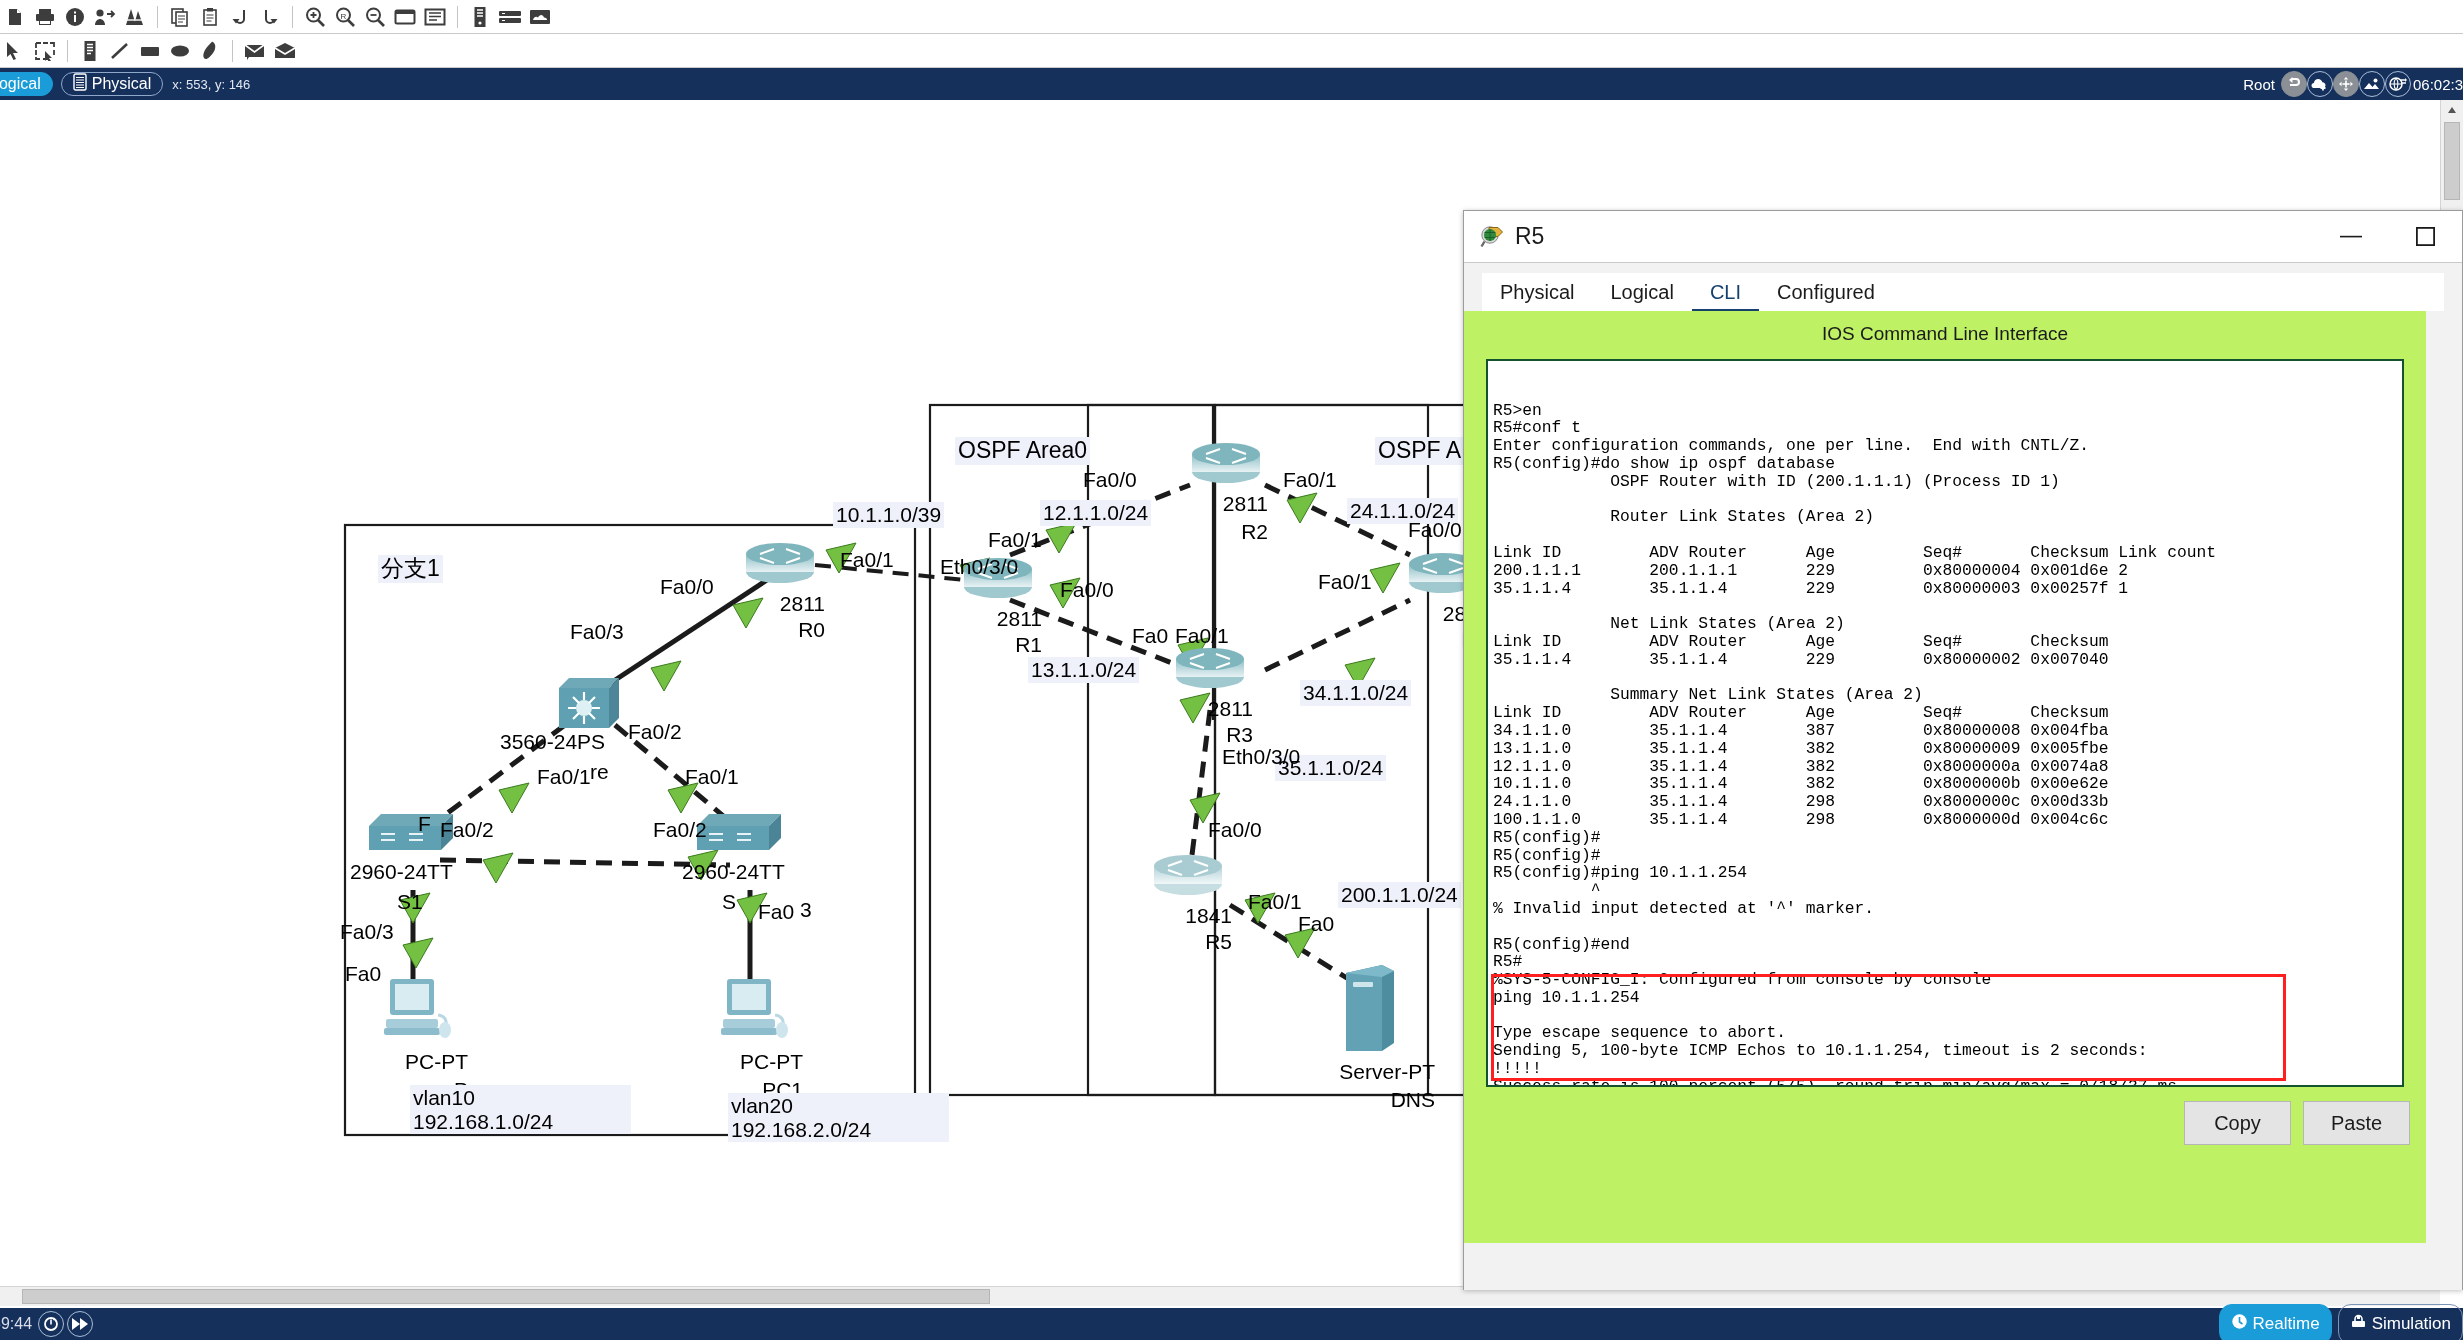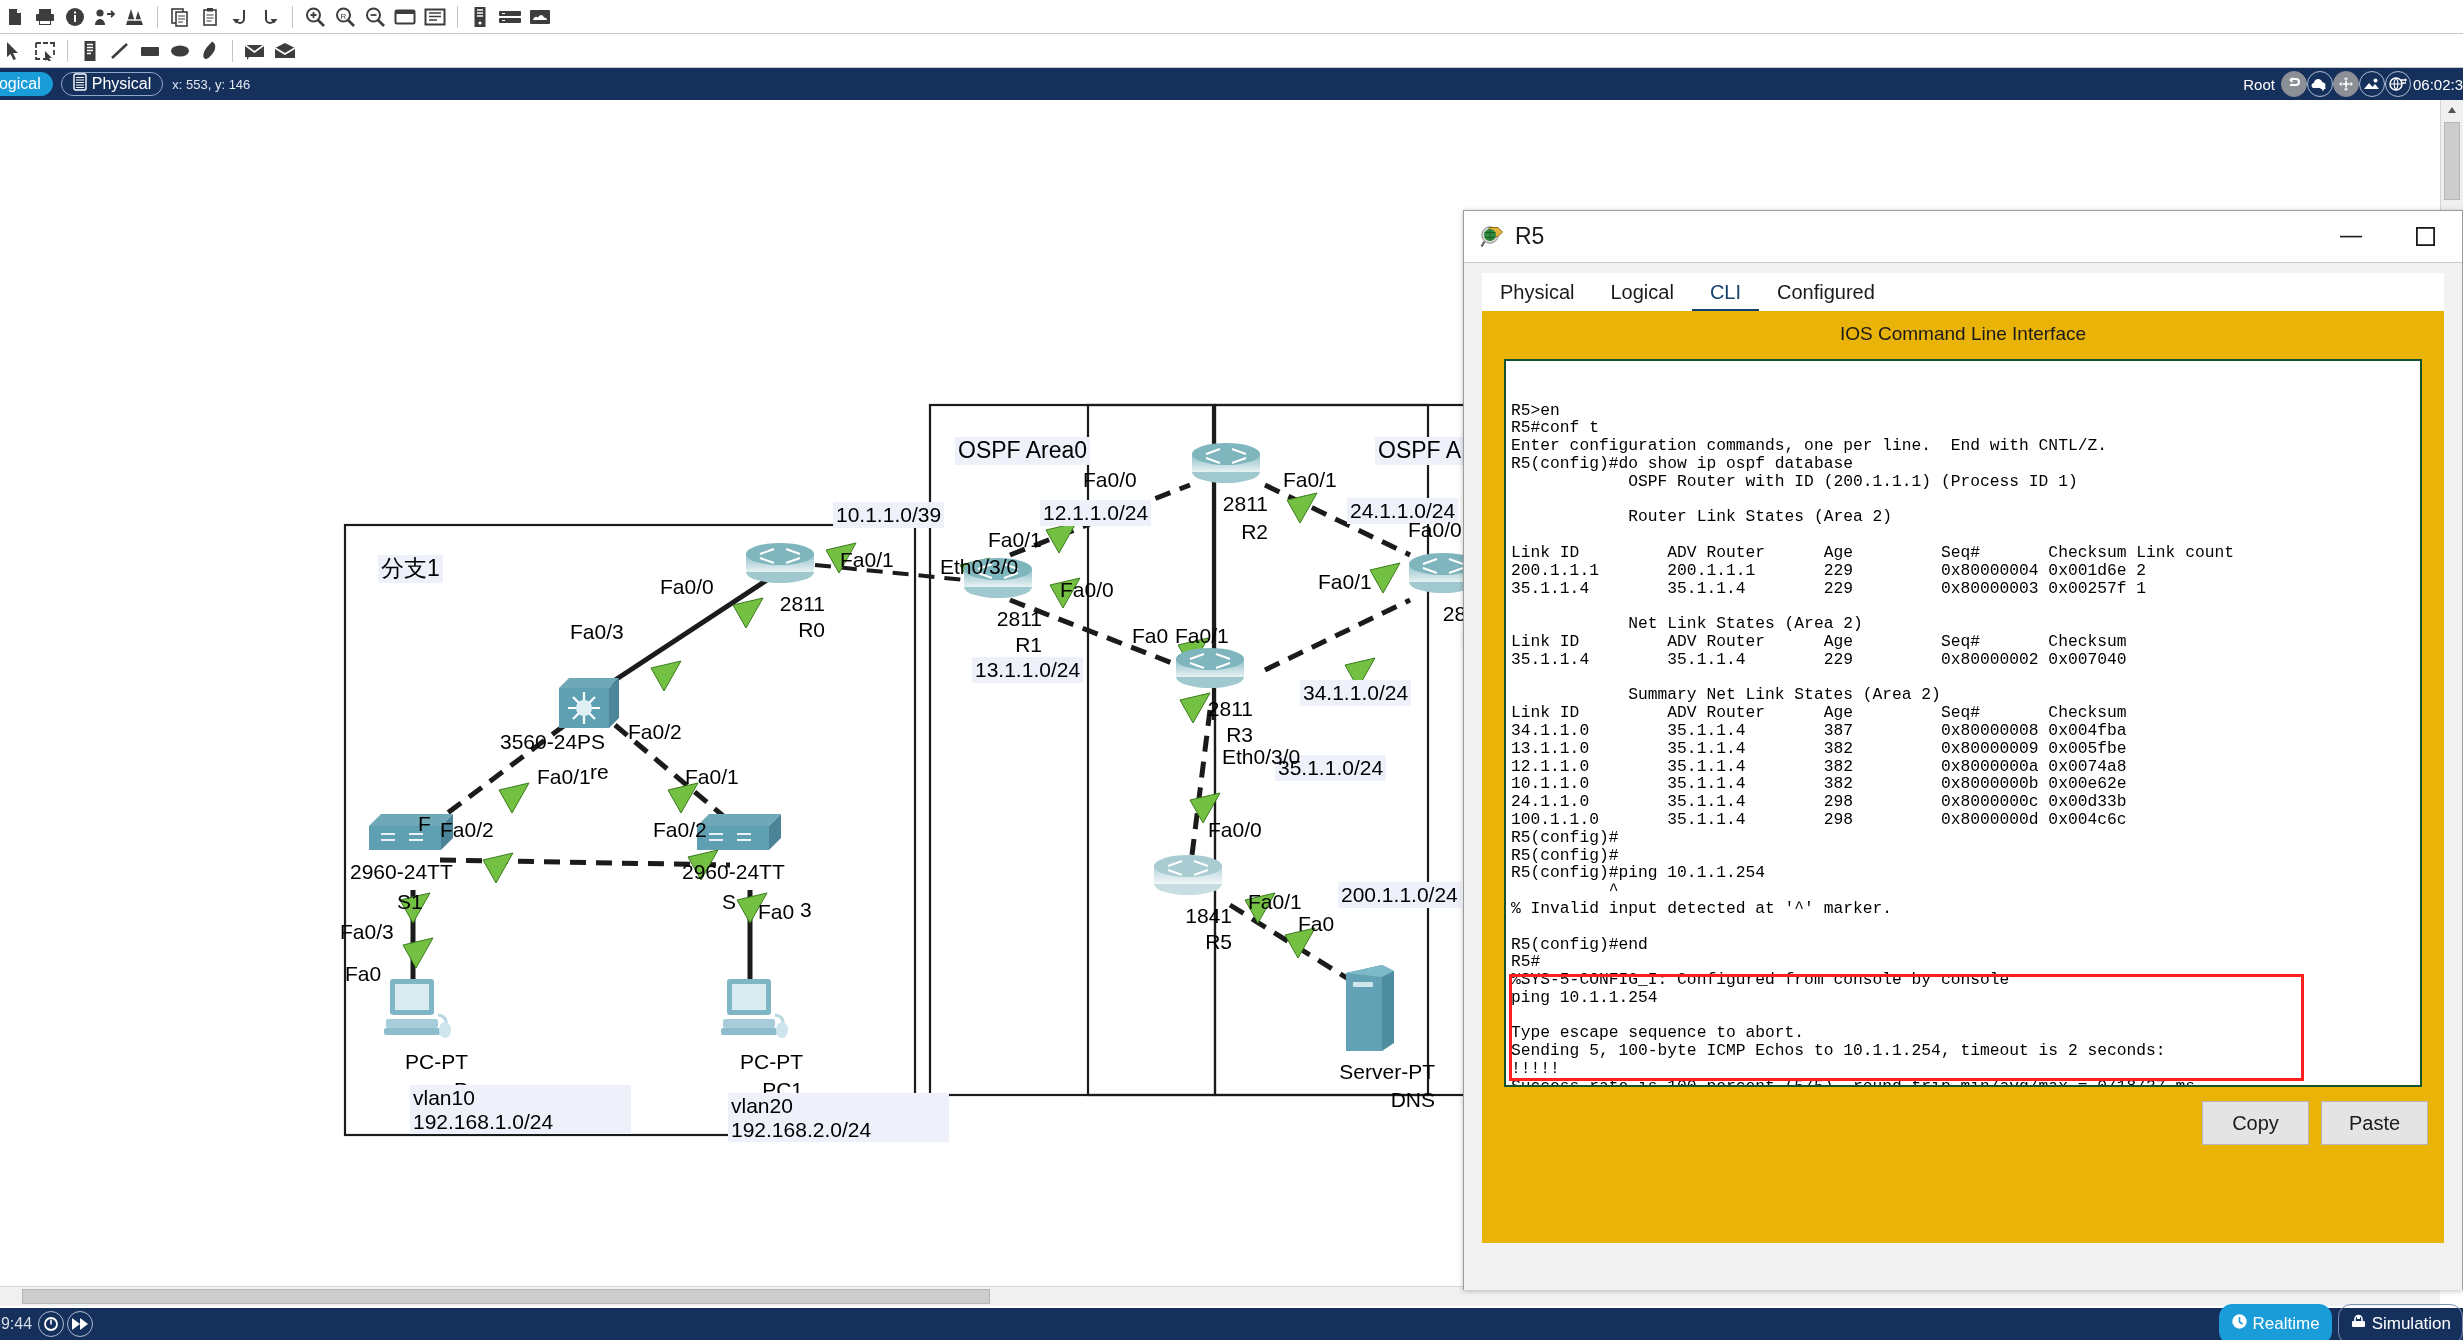--- a/index.html
+++ b/index.html
@@ -94,22 +94,22 @@
     display:flex;align-items:flex-end;gap:0px;
   }
   .r5-tab{
     height:38px;padding:0 18px;display:flex;align-items:center;justify-content:center;
     font-size:20px;color:#1b1b1b;background:#ffffff;box-sizing:border-box;
     border-bottom:4px solid transparent;
   }
   .r5-tab.active{color:#17426e;border-bottom-color:#17426e;}
   #r5-tabstrip-bg{position:absolute;left:18px;top:10px;width:962px;height:38px;background:#ffffff;}
   #r5-panel{
-    position:absolute;left:18px;top:48px;width:962px;height:932px;
-    background:#eab308;box-sizing:border-box;
+    position:absolute;left:0;top:48px;width:962px;height:932px;
+    background:#bef264;box-sizing:border-box;
   }
   #cli-heading{
     position:absolute;left:0;top:12px;width:962px;text-align:center;
     font-size:19px;color:#1b1b1b;
   }
   #cli-box{
     position:absolute;left:22px;top:48px;width:918px;height:728px;
     border:2px solid #14532d;background:#ffffff;box-sizing:border-box;
     overflow:hidden;
   }
@@ -628,21 +628,21 @@
           <polygon points="6,18 42,10 54,16 42,22" fill="#7db9c9"></polygon>
           <rect x="13" y="27" width="20" height="5" rx="1" fill="#cfe5ec"></rect>
         </svg>
       </div>
       <div class="tlabel center" style="left:1305px;top:960px;width:130px;">Server-PT</div>
       <div class="tlabel center" style="left:1305px;top:988px;width:130px;">DNS</div>
 
       <div class="tlabel note" style="left:833px;top:402px;">10.1.1.0/39</div>
       <div class="tlabel note" style="left:1040px;top:400px;">12.1.1.0/24</div>
       <div class="tlabel note" style="left:1347px;top:398px;">24.1.1.0/24</div>
-      <div class="tlabel note" style="left:972px;top:557px;">13.1.1.0/24</div>
+      <div class="tlabel note" style="left:1028px;top:557px;">13.1.1.0/24</div>
       <div class="tlabel note" style="left:1300px;top:580px;">34.1.1.0/24</div>
       <div class="tlabel note" style="left:1275px;top:655px;">35.1.1.0/24</div>
       <div class="tlabel note" style="left:1338px;top:782px;">200.1.1.0/24</div>
 
       <div class="tlabel note" style="left:410px;top:985px;width:215px;">
         <span>vlan10</span><br>
         <span>192.168.1.0/24</span>
       </div>
       <div class="tlabel note" style="left:728px;top:993px;width:215px;">
         <span>vlan20</span><br>

